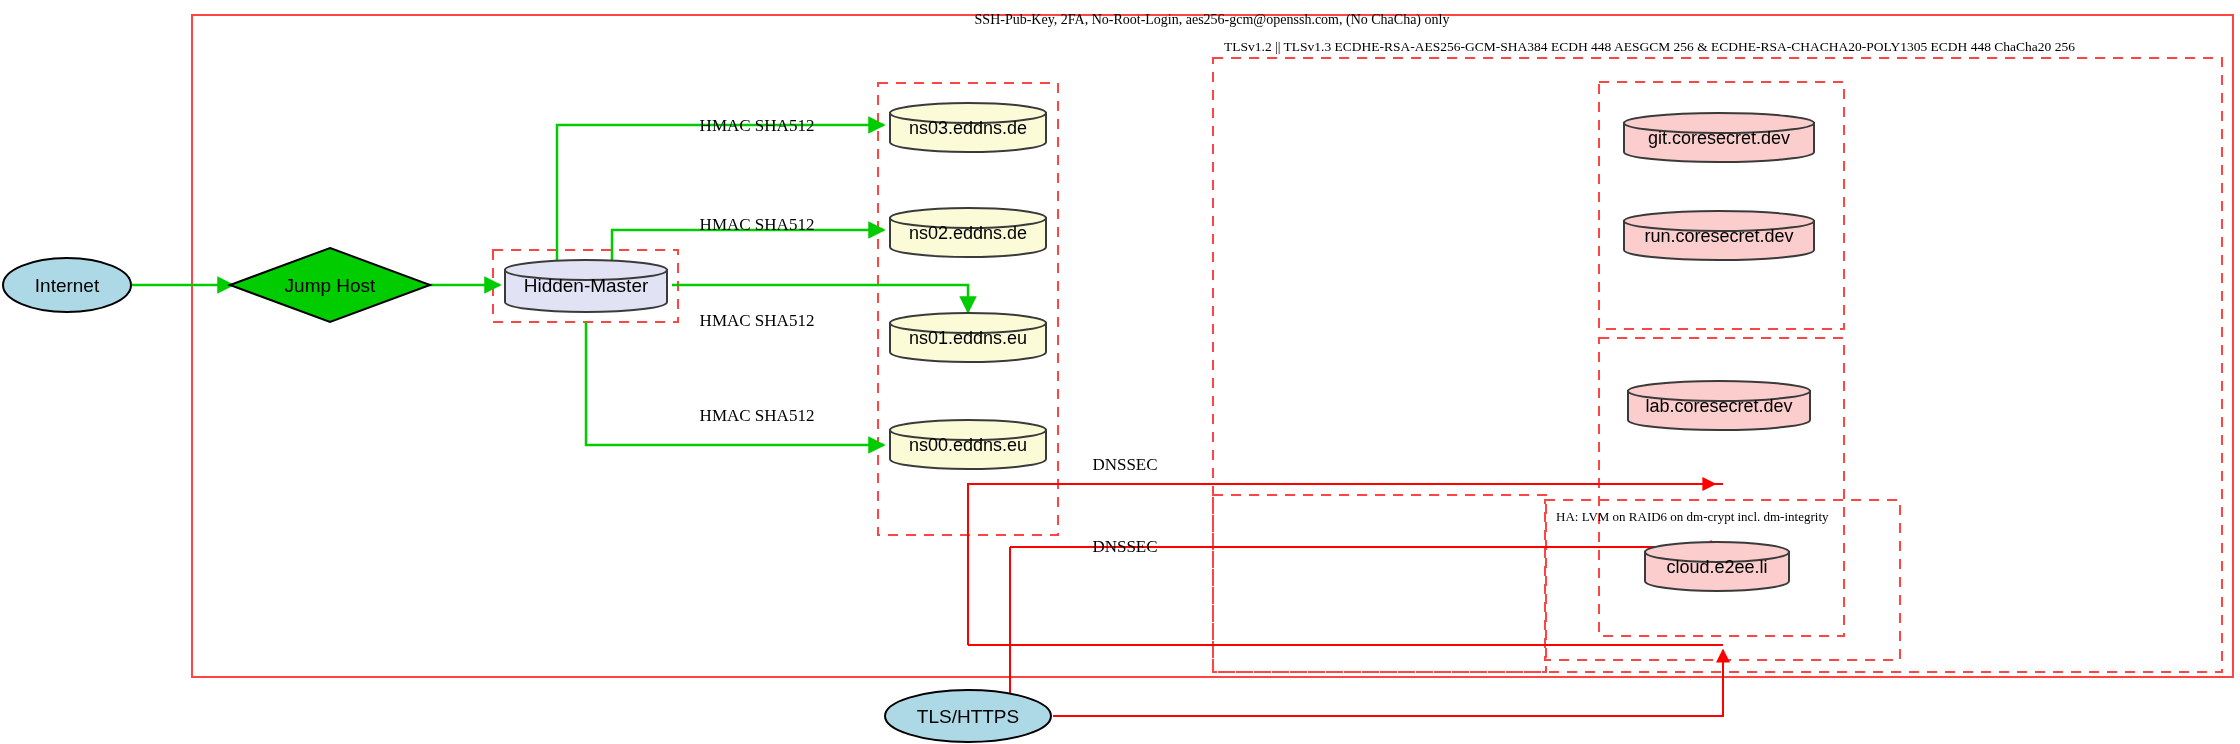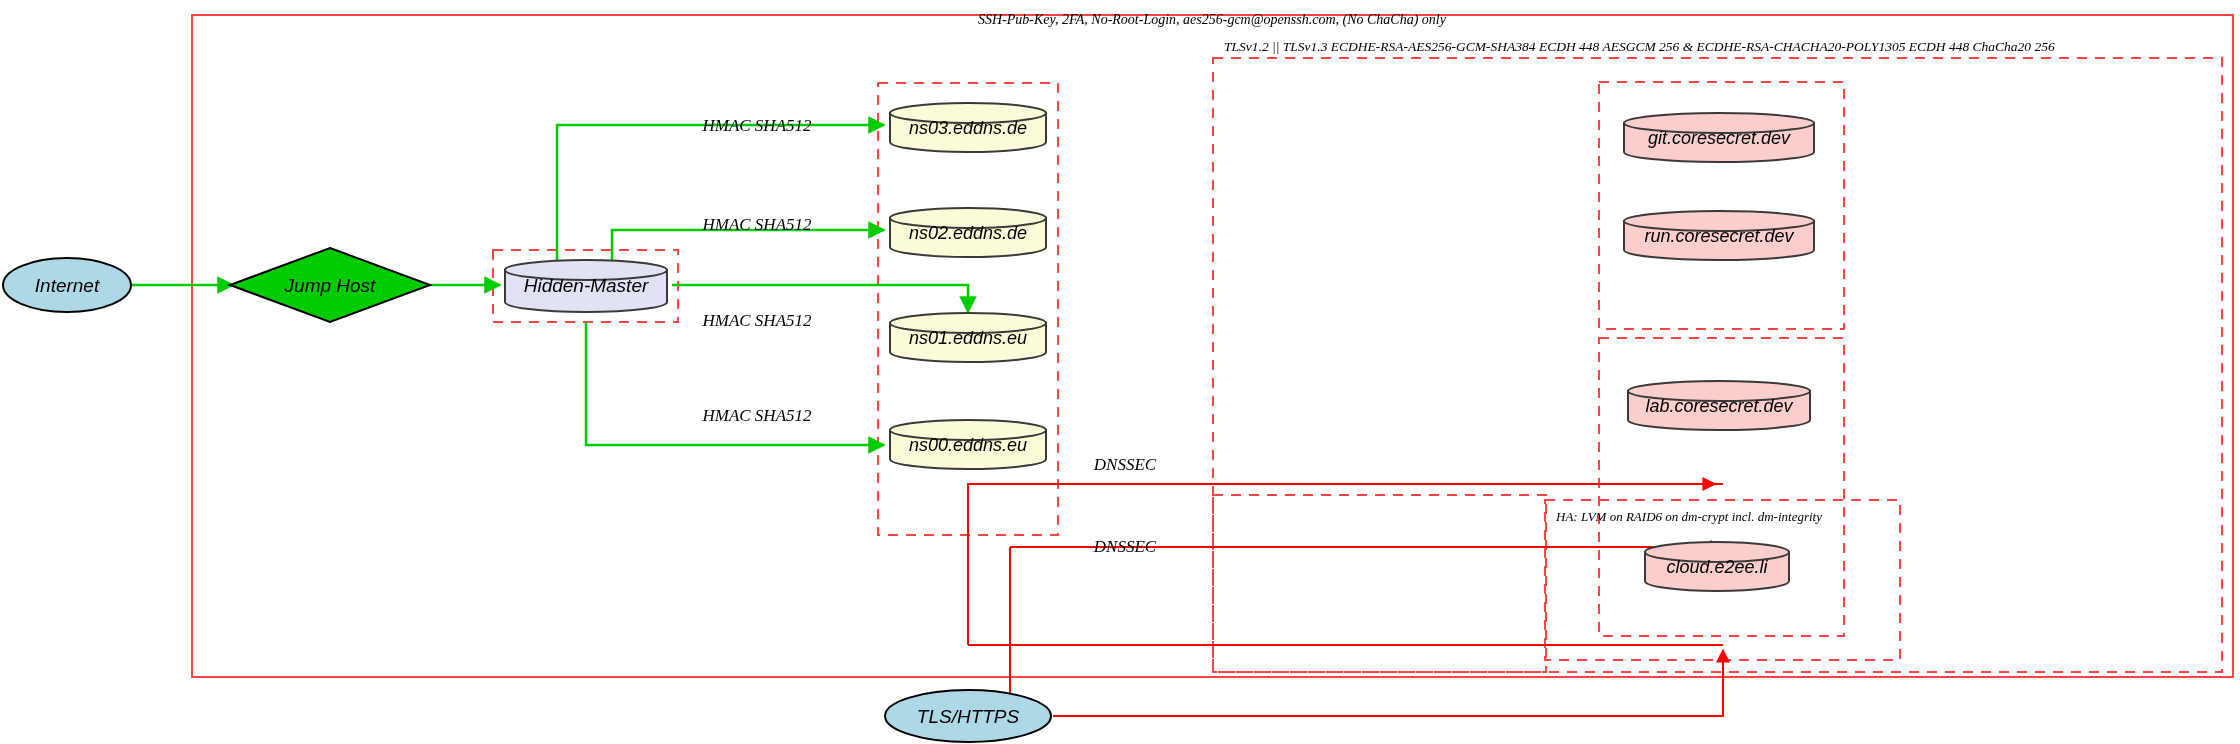--- a/index.html
+++ b/index.html
@@ -1,18 +1,18 @@
 <!DOCTYPE html>
 <html><head>
 <meta charset="utf-8">
 <style>
   html,body{margin:0;padding:0;background:#ffffff;}
   body{width:2240px;height:744px;overflow:hidden;
        font-family:"Liberation Sans",sans-serif;}
-  #stage{position:relative;width:1920px;height:744px;font-style:italic;}
+  #stage{position:relative;width:1920px;height:744px;}
   svg{position:absolute;left:0;top:0;}
   .lbl-serif{font-family:"Liberation Serif",serif;fill:#000;}
   .lbl-sans{font-family:"Liberation Sans",sans-serif;fill:#000;}
 </style>
 </head>
 <body>
 
 <div id="stage">
 <svg width="2240" height="744" viewBox="0 0 2240 744" xmlns="http://www.w3.org/2000/svg">
 

